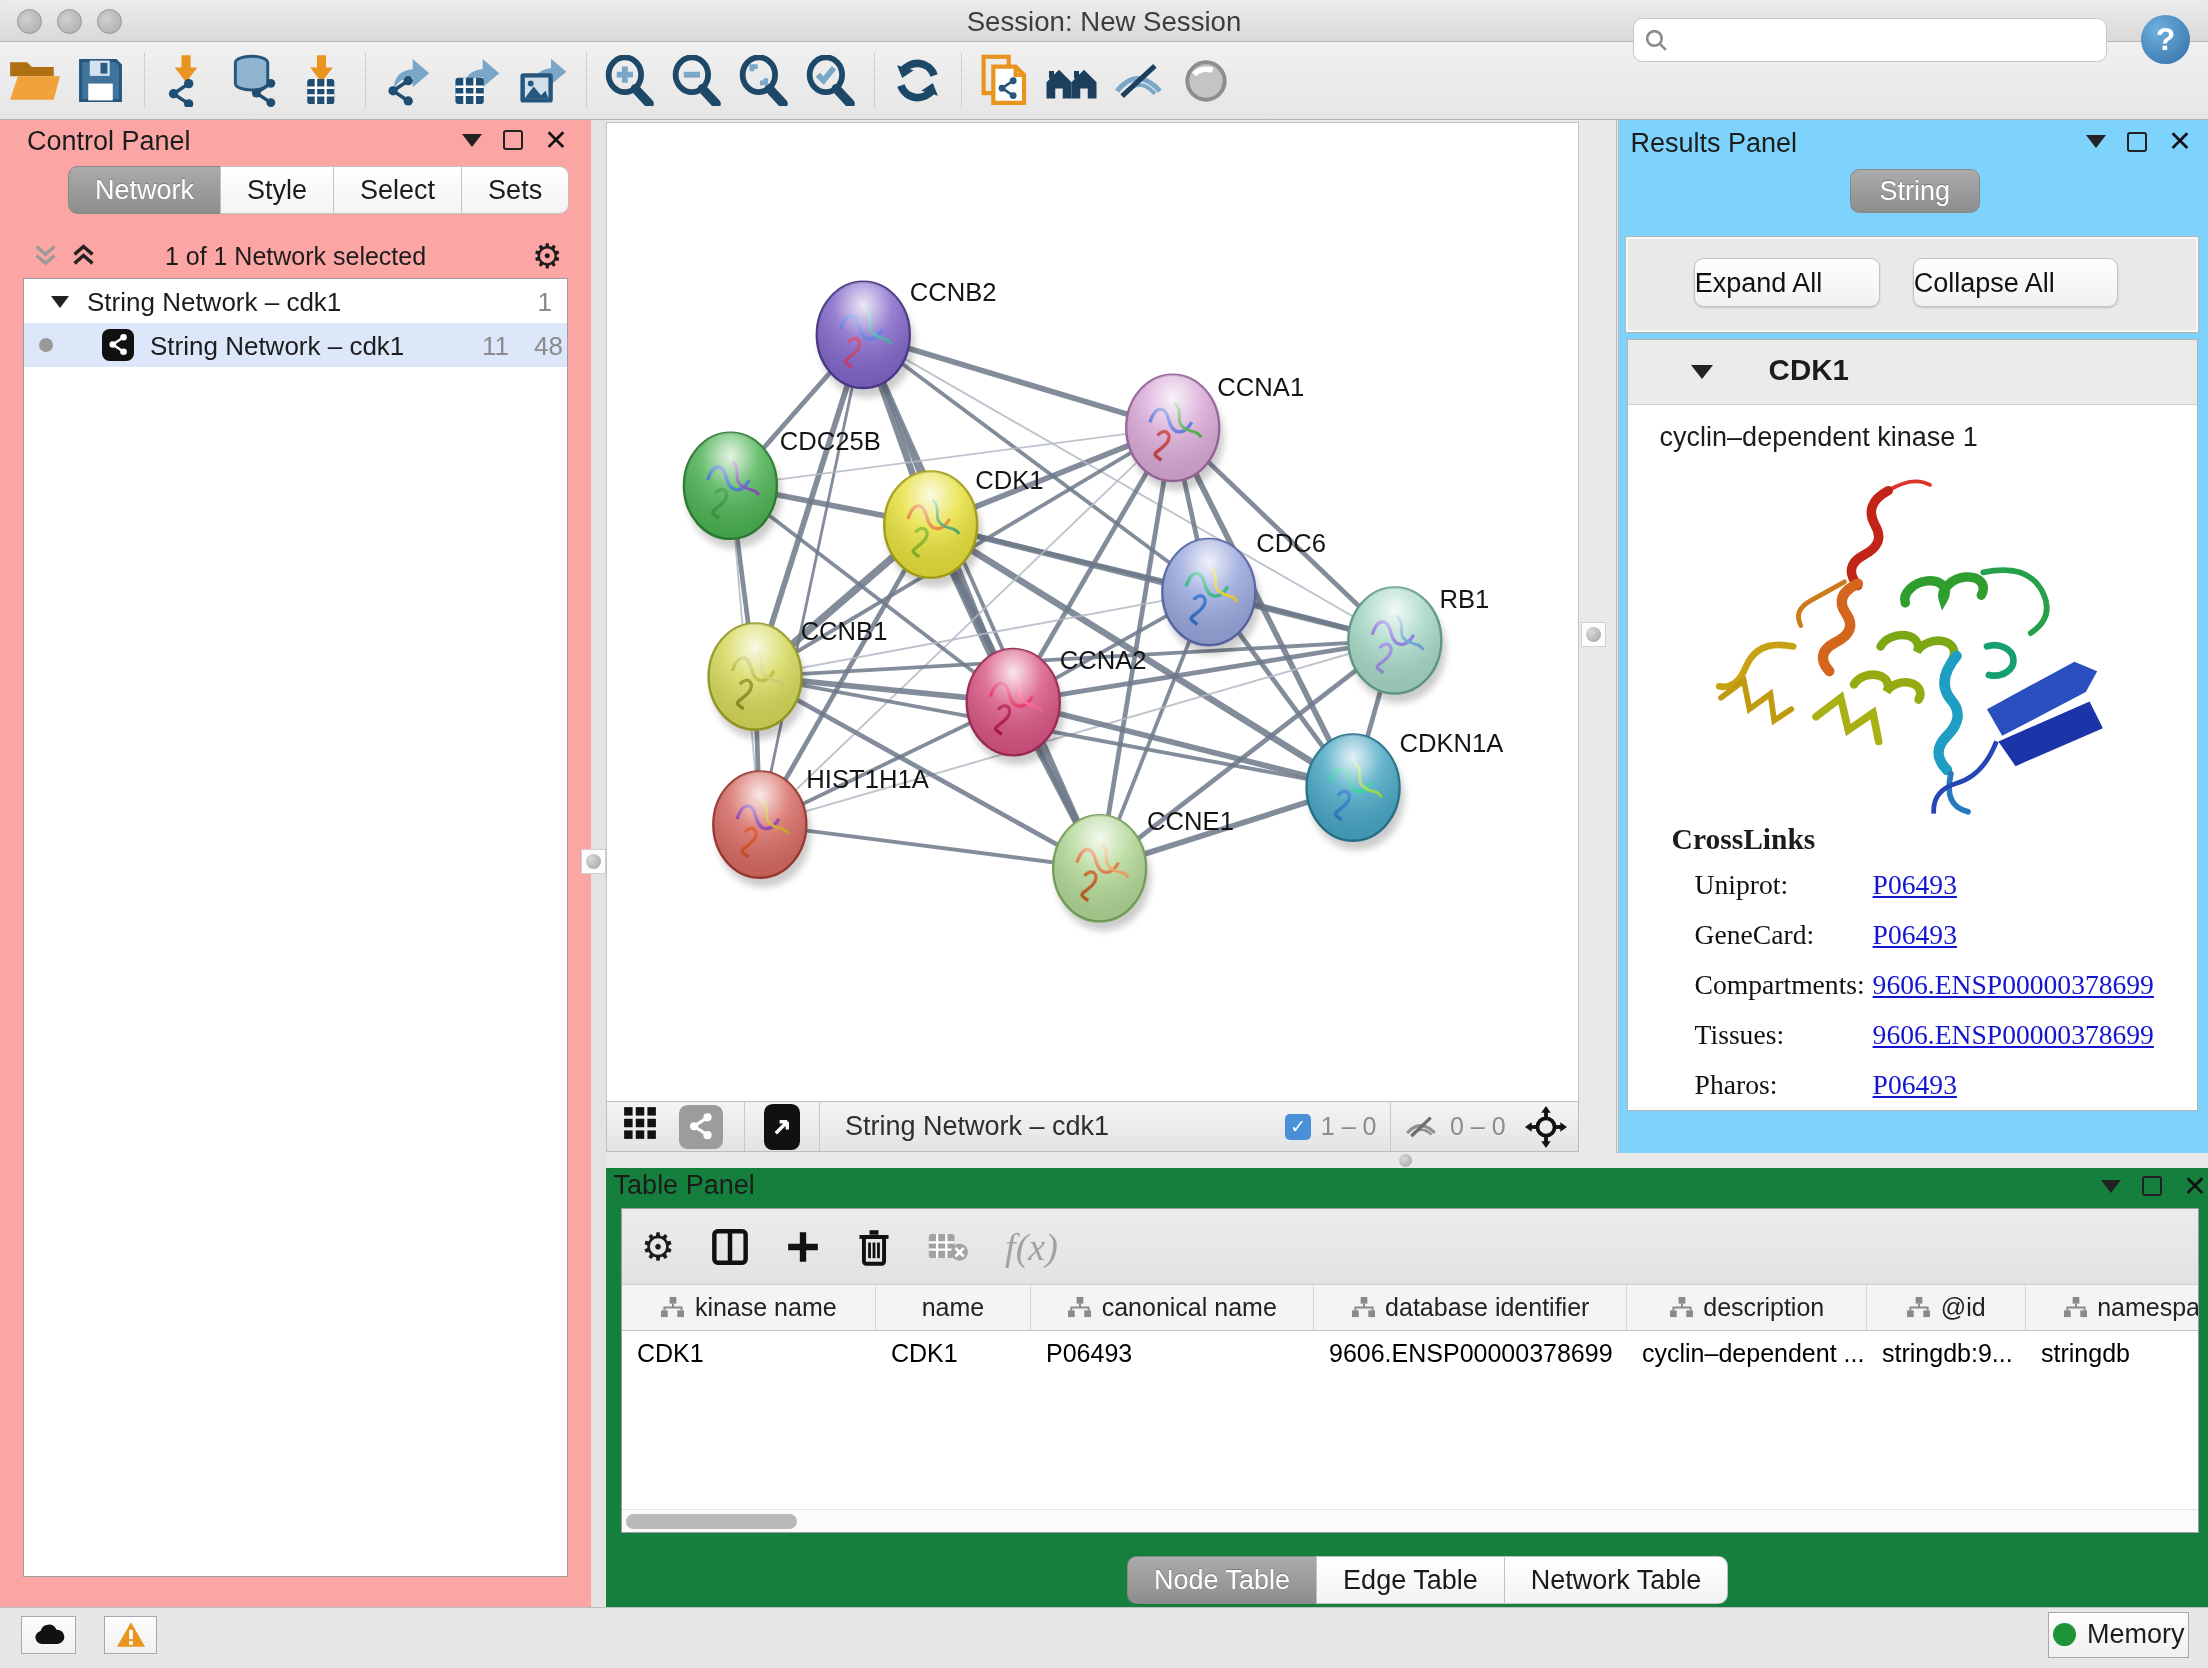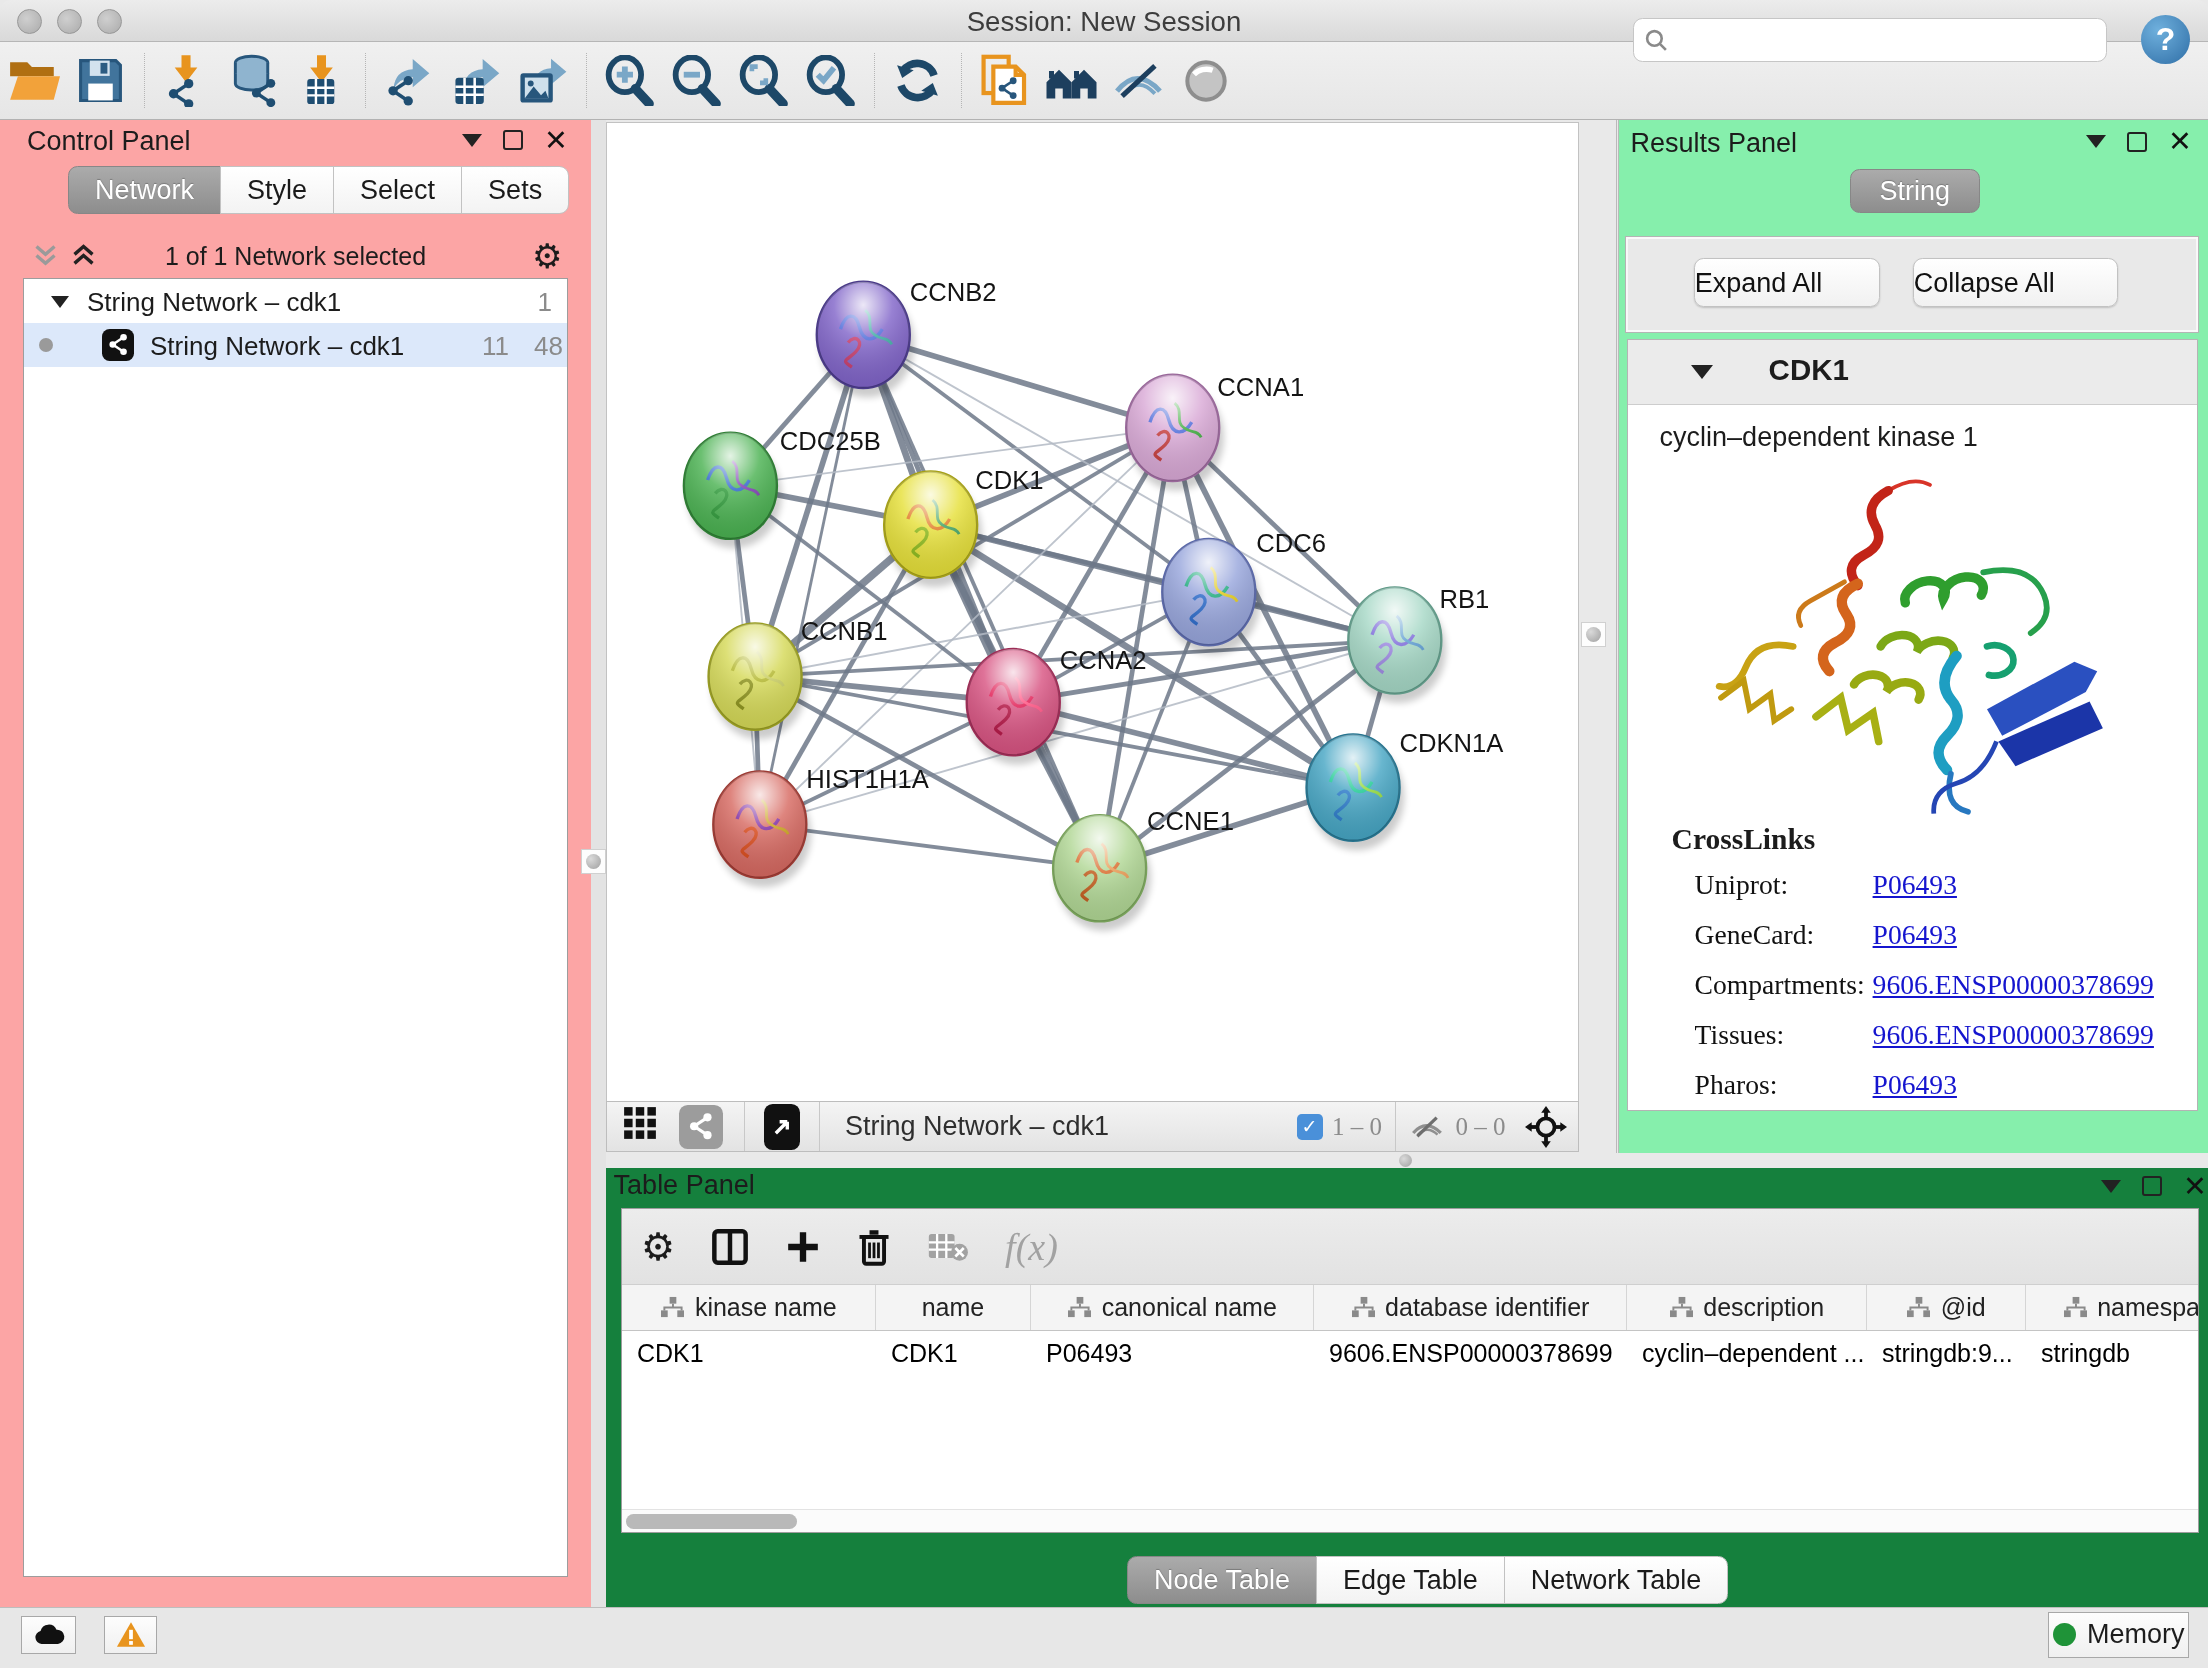--- a/index.html
+++ b/index.html
@@ -56,21 +56,21 @@
 
   #network-canvas { position:absolute; left:606px; top:122px; width:973px; height:980px; background:#fff; border:1px solid #c2c2c2; }
   #network-graph { position:absolute; left:0; top:0; width:100%; height:100%; }
 
   #netbar { position:absolute; left:606px; top:1101px; width:973px; height:51px;
     background:linear-gradient(#f4f4f4,#e3e3e3); border:1px solid #bdbdbd; display:flex; align-items:center; }
   .nb-sep { width:0; height:49px; border-left:1px solid #c8c8c8; }
 
   #h-splitter { position:absolute; left:606px; top:1153px; width:1603px; height:15px; background:#e9e9e9; }
 
-  #results-panel { position:absolute; left:1619px; top:120px; width:590px; height:1033px; background:#86efac; }
+  #results-panel { position:absolute; left:1619px; top:120px; width:590px; height:1033px; background:#7dd3fc; }
   #rp-buttons-box { position:absolute; left:5.7px; top:116px; width:574px; height:97px; background:#e9e9e9; border:1.9px solid #b4b4b4; box-shadow:inset 0 0 0 1.9px #fafafa; }
   #rp-section { position:absolute; left:7.6px; top:219px; width:571px; height:772px; background:#fff; border:1.9px solid #b4b4b4; }
   #rp-gene-header { height:65px; background:#ebebeb; border-bottom:1.9px solid #cdcdcd; position:relative; }
   .xl-row { position:relative; height:50px; font-family:"Liberation Serif","DejaVu Serif",serif; font-size:27.6px; }
   .xl-label { position:absolute; left:67px; color:#111; }
   .xl-link { position:absolute; left:245px; color:#1515cf; text-decoration:underline; }
 
   #table-panel { position:absolute; left:606px; top:1168px; width:1603px; height:439px; background:#15803d; }
   #tp-box { position:absolute; left:15px; top:40px; width:1578px; height:325px; background:#fff; border:1.9px solid #9d9d9d; overflow:hidden; }
   #tp-toolbar { height:76px; background:linear-gradient(#ececec,#e2e2e2); border-bottom:1px solid #cfcfcf; display:flex; align-items:center; padding-left:19px; gap:36px; }
@@ -78,21 +78,21 @@
   .th { display:flex; align-items:center; justify-content:center; gap:9.5px; border-right:1px solid #d5d5d5;
     font-size:25px; color:#222; flex:0 0 auto; overflow:hidden; white-space:nowrap; }
   .tr { display:flex; height:44px; background:#fff; }
   .td { padding-left:15px; line-height:44px; font-size:25px; color:#000; flex:0 0 auto; overflow:hidden; white-space:nowrap; }
   #tp-scroll { position:absolute; left:0; bottom:0; width:100%; height:23px; background:#fbfbfb; border-top:1px solid #e3e3e3; }
   #tp-thumb { position:absolute; left:3.8px; top:3.8px; width:171px; height:15px; border-radius:7.6px; background:#b9b9b9; }
 
   #status-bar { position:absolute; left:0; top:1607px; width:2208px; height:61px; background:#e7e7e7; border-top:1px solid #bdbdbd; }
   .sb-btn { position:absolute; background:linear-gradient(#fdfdfd,#f0f0f0); border:1.9px solid #a8a8a8; display:flex; align-items:center; justify-content:center; }
 
-  .gray-label { color:#8b8b8b; font-size:25px;font-family:Liberation Serif, serif; }
+  .gray-label { color:#8b8b8b; font-size:25px; }
   svg text { font-family:"Liberation Sans","DejaVu Sans",sans-serif; }
 </style>
 </head>
 <body>
 
 <svg width="0" height="0" style="position:absolute">
   <defs>
     <symbol id="sym-share" viewBox="0 0 32 32">
       <line x1="8" y1="16" x2="23" y2="6" stroke="currentColor" stroke-width="3.5"></line>
       <line x1="8" y1="16" x2="23" y2="26" stroke="currentColor" stroke-width="3.5"></line>

